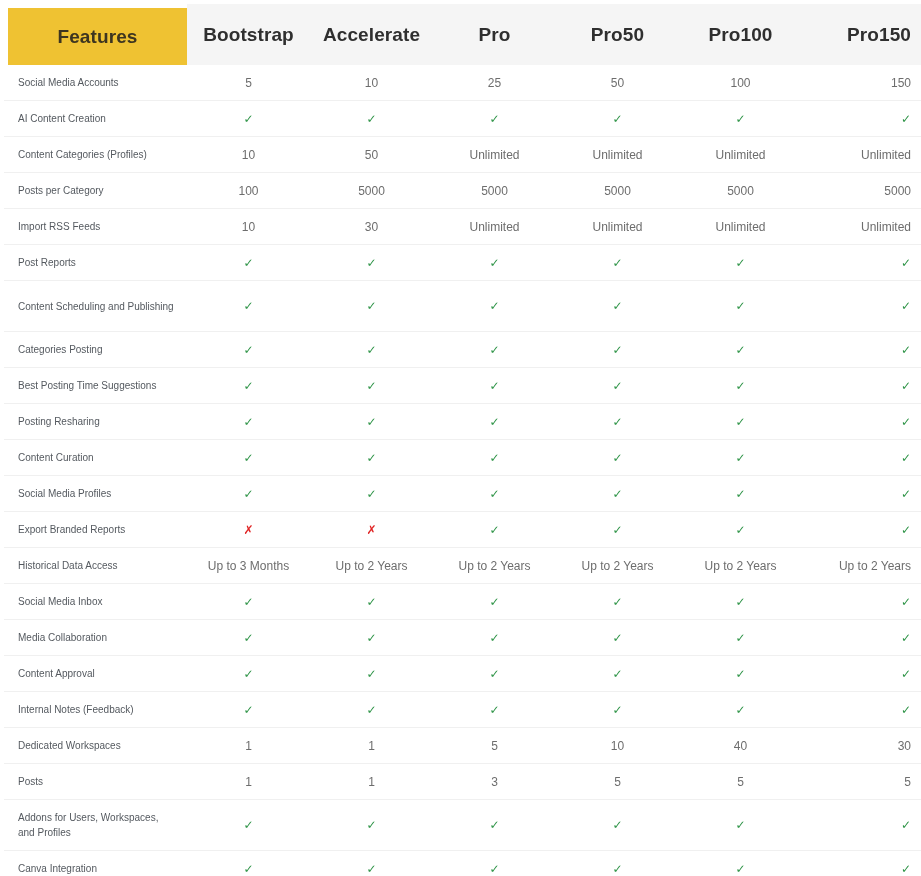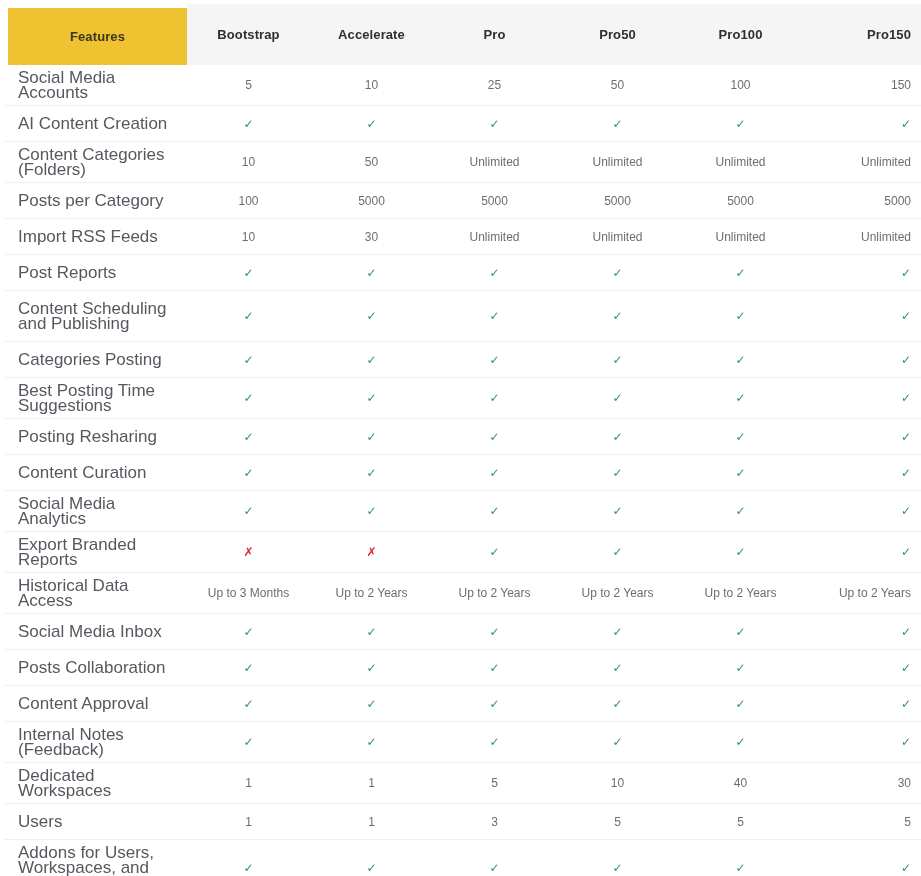--- a/index.html
+++ b/index.html
@@ -16,21 +16,21 @@
     border-collapse:collapse;
     table-layout:fixed;
   }
   #pricing-table col.c-feature{width:183px;}
   #pricing-table col.c-plan{width:123px;}
 
   
   thead th{
     height:57px;
     background:#f5f5f5;
-    font-size:13px;
+    font-size:19px;
     font-weight:bold;
     color:#2f2f2f;
     text-align:center;
     vertical-align:middle;
     padding:0;
     letter-spacing:.1px;
   }
   thead th.features-head{
     background:#efc232;
     color:#3d3520;
@@ -50,21 +50,21 @@
   tbody td{
     border-bottom:1px solid #f0f0f0;
     vertical-align:middle;
     padding:0;
     height:25px;
   }
   td.feature-cell{
     text-align:left;
     padding:5px 10px 5px 14px;
     color:#54595f;
-    font-size:17px;
+    font-size:10px;
     line-height:15px;
   }
   td.val-cell{
     text-align:center;
     color:#6d6d6d;
     font-size:12px;
   }
   td.val-cell.last-col{
     text-align:right;
     padding-right:14px;
@@ -111,21 +111,21 @@
       <tr>
         <td class="feature-cell">AI Content Creation</td>
         <td class="val-cell"><span class="mark-yes">✓</span></td>
         <td class="val-cell"><span class="mark-yes">✓</span></td>
         <td class="val-cell"><span class="mark-yes">✓</span></td>
         <td class="val-cell"><span class="mark-yes">✓</span></td>
         <td class="val-cell"><span class="mark-yes">✓</span></td>
         <td class="val-cell last-col"><span class="mark-yes">✓</span></td>
       </tr>
       <tr>
-        <td class="feature-cell">Content Categories (Folders)</td>
+        <td class="feature-cell">Content Categories (Profiles)</td>
         <td class="val-cell">10</td>
         <td class="val-cell">50</td>
         <td class="val-cell">Unlimited</td>
         <td class="val-cell">Unlimited</td>
         <td class="val-cell">Unlimited</td>
         <td class="val-cell last-col">Unlimited</td>
       </tr>
       <tr>
         <td class="feature-cell">Posts per Category</td>
         <td class="val-cell">100</td>
@@ -192,21 +192,21 @@
       <tr>
         <td class="feature-cell">Content Curation</td>
         <td class="val-cell"><span class="mark-yes">✓</span></td>
         <td class="val-cell"><span class="mark-yes">✓</span></td>
         <td class="val-cell"><span class="mark-yes">✓</span></td>
         <td class="val-cell"><span class="mark-yes">✓</span></td>
         <td class="val-cell"><span class="mark-yes">✓</span></td>
         <td class="val-cell last-col"><span class="mark-yes">✓</span></td>
       </tr>
       <tr>
-        <td class="feature-cell">Social Media Analytics</td>
+        <td class="feature-cell">Social Media Profiles</td>
         <td class="val-cell"><span class="mark-yes">✓</span></td>
         <td class="val-cell"><span class="mark-yes">✓</span></td>
         <td class="val-cell"><span class="mark-yes">✓</span></td>
         <td class="val-cell"><span class="mark-yes">✓</span></td>
         <td class="val-cell"><span class="mark-yes">✓</span></td>
         <td class="val-cell last-col"><span class="mark-yes">✓</span></td>
       </tr>
       <tr>
         <td class="feature-cell">Export Branded Reports</td>
         <td class="val-cell"><span class="mark-no">✗</span></td>
@@ -228,21 +228,21 @@
       <tr>
         <td class="feature-cell">Social Media Inbox</td>
         <td class="val-cell"><span class="mark-yes">✓</span></td>
         <td class="val-cell"><span class="mark-yes">✓</span></td>
         <td class="val-cell"><span class="mark-yes">✓</span></td>
         <td class="val-cell"><span class="mark-yes">✓</span></td>
         <td class="val-cell"><span class="mark-yes">✓</span></td>
         <td class="val-cell last-col"><span class="mark-yes">✓</span></td>
       </tr>
       <tr>
-        <td class="feature-cell">Posts Collaboration</td>
+        <td class="feature-cell">Media Collaboration</td>
         <td class="val-cell"><span class="mark-yes">✓</span></td>
         <td class="val-cell"><span class="mark-yes">✓</span></td>
         <td class="val-cell"><span class="mark-yes">✓</span></td>
         <td class="val-cell"><span class="mark-yes">✓</span></td>
         <td class="val-cell"><span class="mark-yes">✓</span></td>
         <td class="val-cell last-col"><span class="mark-yes">✓</span></td>
       </tr>
       <tr>
         <td class="feature-cell">Content Approval</td>
         <td class="val-cell"><span class="mark-yes">✓</span></td>
@@ -264,21 +264,21 @@
       <tr>
         <td class="feature-cell">Dedicated Workspaces</td>
         <td class="val-cell">1</td>
         <td class="val-cell">1</td>
         <td class="val-cell">5</td>
         <td class="val-cell">10</td>
         <td class="val-cell">40</td>
         <td class="val-cell last-col">30</td>
       </tr>
       <tr>
-        <td class="feature-cell">Users</td>
+        <td class="feature-cell">Posts</td>
         <td class="val-cell">1</td>
         <td class="val-cell">1</td>
         <td class="val-cell">3</td>
         <td class="val-cell">5</td>
         <td class="val-cell">5</td>
         <td class="val-cell last-col">5</td>
       </tr>
       <tr class="tall">
         <td class="feature-cell">Addons for Users, Workspaces, and Profiles</td>
         <td class="val-cell"><span class="mark-yes">✓</span></td>

